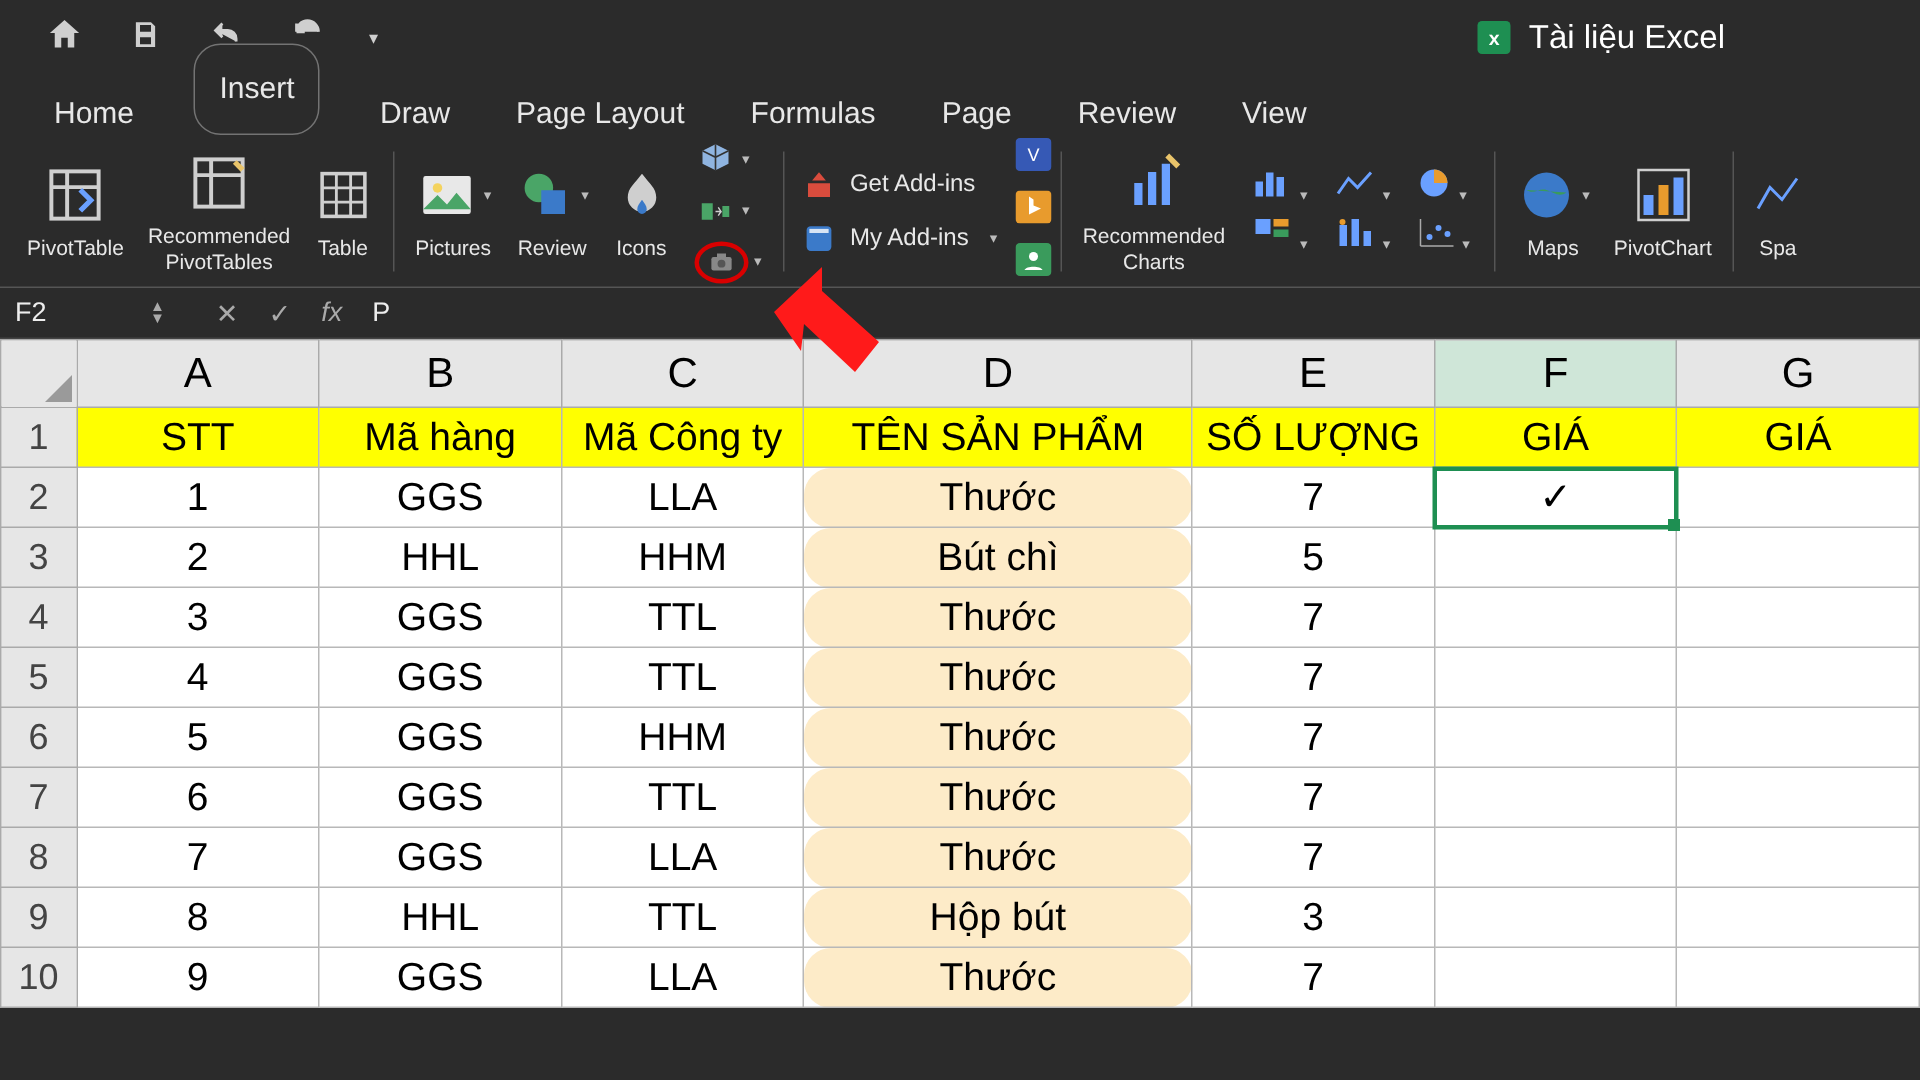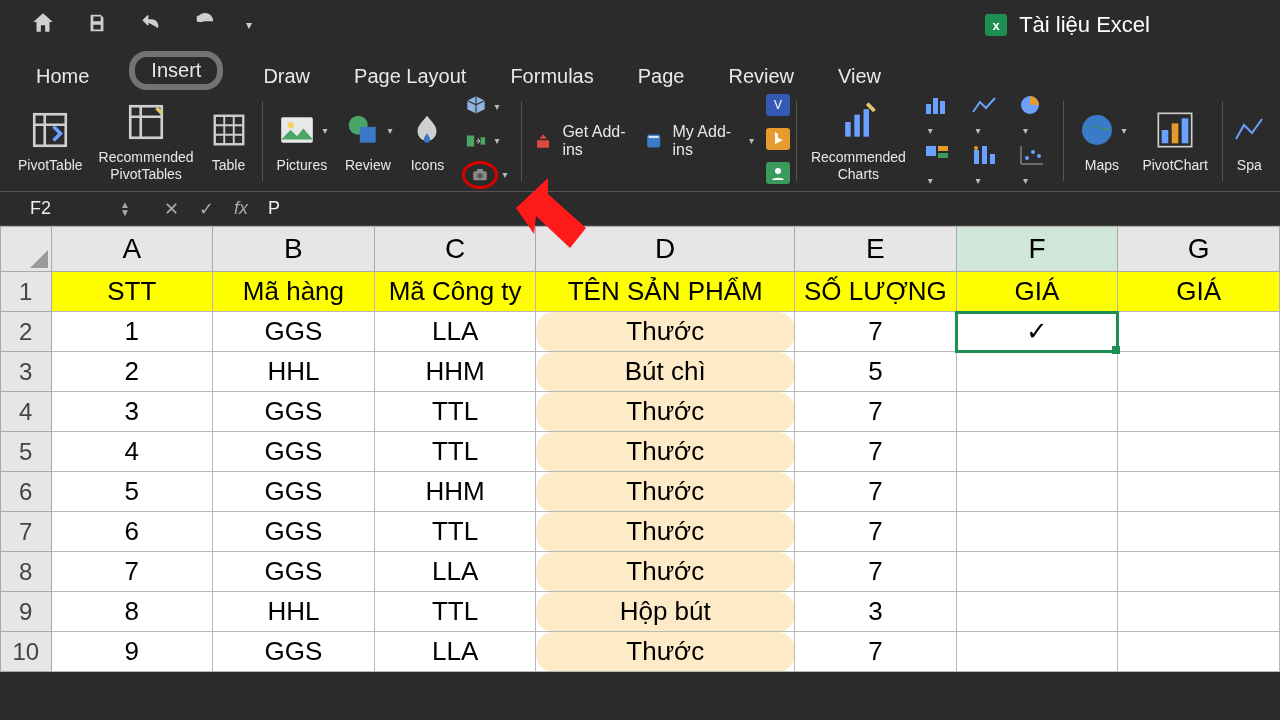--- a/index.html
+++ b/index.html
@@ -45,23 +45,23 @@
     height: 40px;
     display: flex;
     align-items: flex-end;
     gap: 36px;
     padding-left: 32px;
     background: #2b2b2b;
     font-size: 20px;
   }
   .tab { color: #e8e8e8; cursor: pointer; padding: 2px 4px; }
   .tab.active {
-    border: 6px solid #737373;
+    border: 1px solid #737373;
     border-radius: 18px;
-    padding: 2px 16px;
+    padding: 18px 16px;
   }
 
   
   .ribbon {
     height: 102px;
     background: #2b2b2b;
     border-bottom: 1px solid #555;
     display: flex;
     align-items: center;
     padding: 0 10px;
@@ -87,21 +87,20 @@
   }
 
   
   .fbar {
     height: 34px;
     background: #2b2b2b;
     display: flex;
     align-items: center;
     border-bottom: 1px solid #444;
     font-size: 18px;
-    padding-left: 20px;
   }
   .namebox { width: 100px; padding-left: 10px; color:#eee; }
   .stepper { display:flex; flex-direction:column; font-size:10px; color:#aaa; line-height:8px; margin-right:24px; }
   .fbar .fx-btn { color:#aaa; padding: 0 10px; font-size:18px; }
   .fval { color:#eee; padding-left: 10px; }
 
   
   .gridwrap { position: relative; background:#fff; }
   table.sheet { border-collapse: collapse; width: 1280px; table-layout: fixed; }
   .sheet th, .sheet td {
@@ -289,21 +288,21 @@
             <circle cx="12" cy="13" r="3.5" fill="#555"></circle>
             <rect x="8" y="4" width="8" height="4" fill="#888"></rect>
           </svg>
       </span>
         <span class="caret">▾</span>
     </div>
   </div>
 
   <div class="sep"></div>
 
-  <div style="display:flex;flex-direction:row;gap:14px;padding:0 6px;">
+  <div style="display:flex;flex-direction:column;gap:14px;padding:0 6px;">
     <div class="addin-row">
       <svg width="22" height="22" viewBox="0 0 24 24">
           <path d="M7 9l5-6 5 6H7zm-3 2h16v10H4z" fill="#d94c3d"></path>
         </svg>
       <span>Get Add-ins</span>
     </div>
     <div class="addin-row">
       <svg width="22" height="22" viewBox="0 0 24 24">
           <rect x="3" y="3" width="18" height="18" rx="3" fill="#3b7ac9"></rect>
           <rect x="5" y="5" width="14" height="3" fill="#fff" opacity=".8"></rect>

